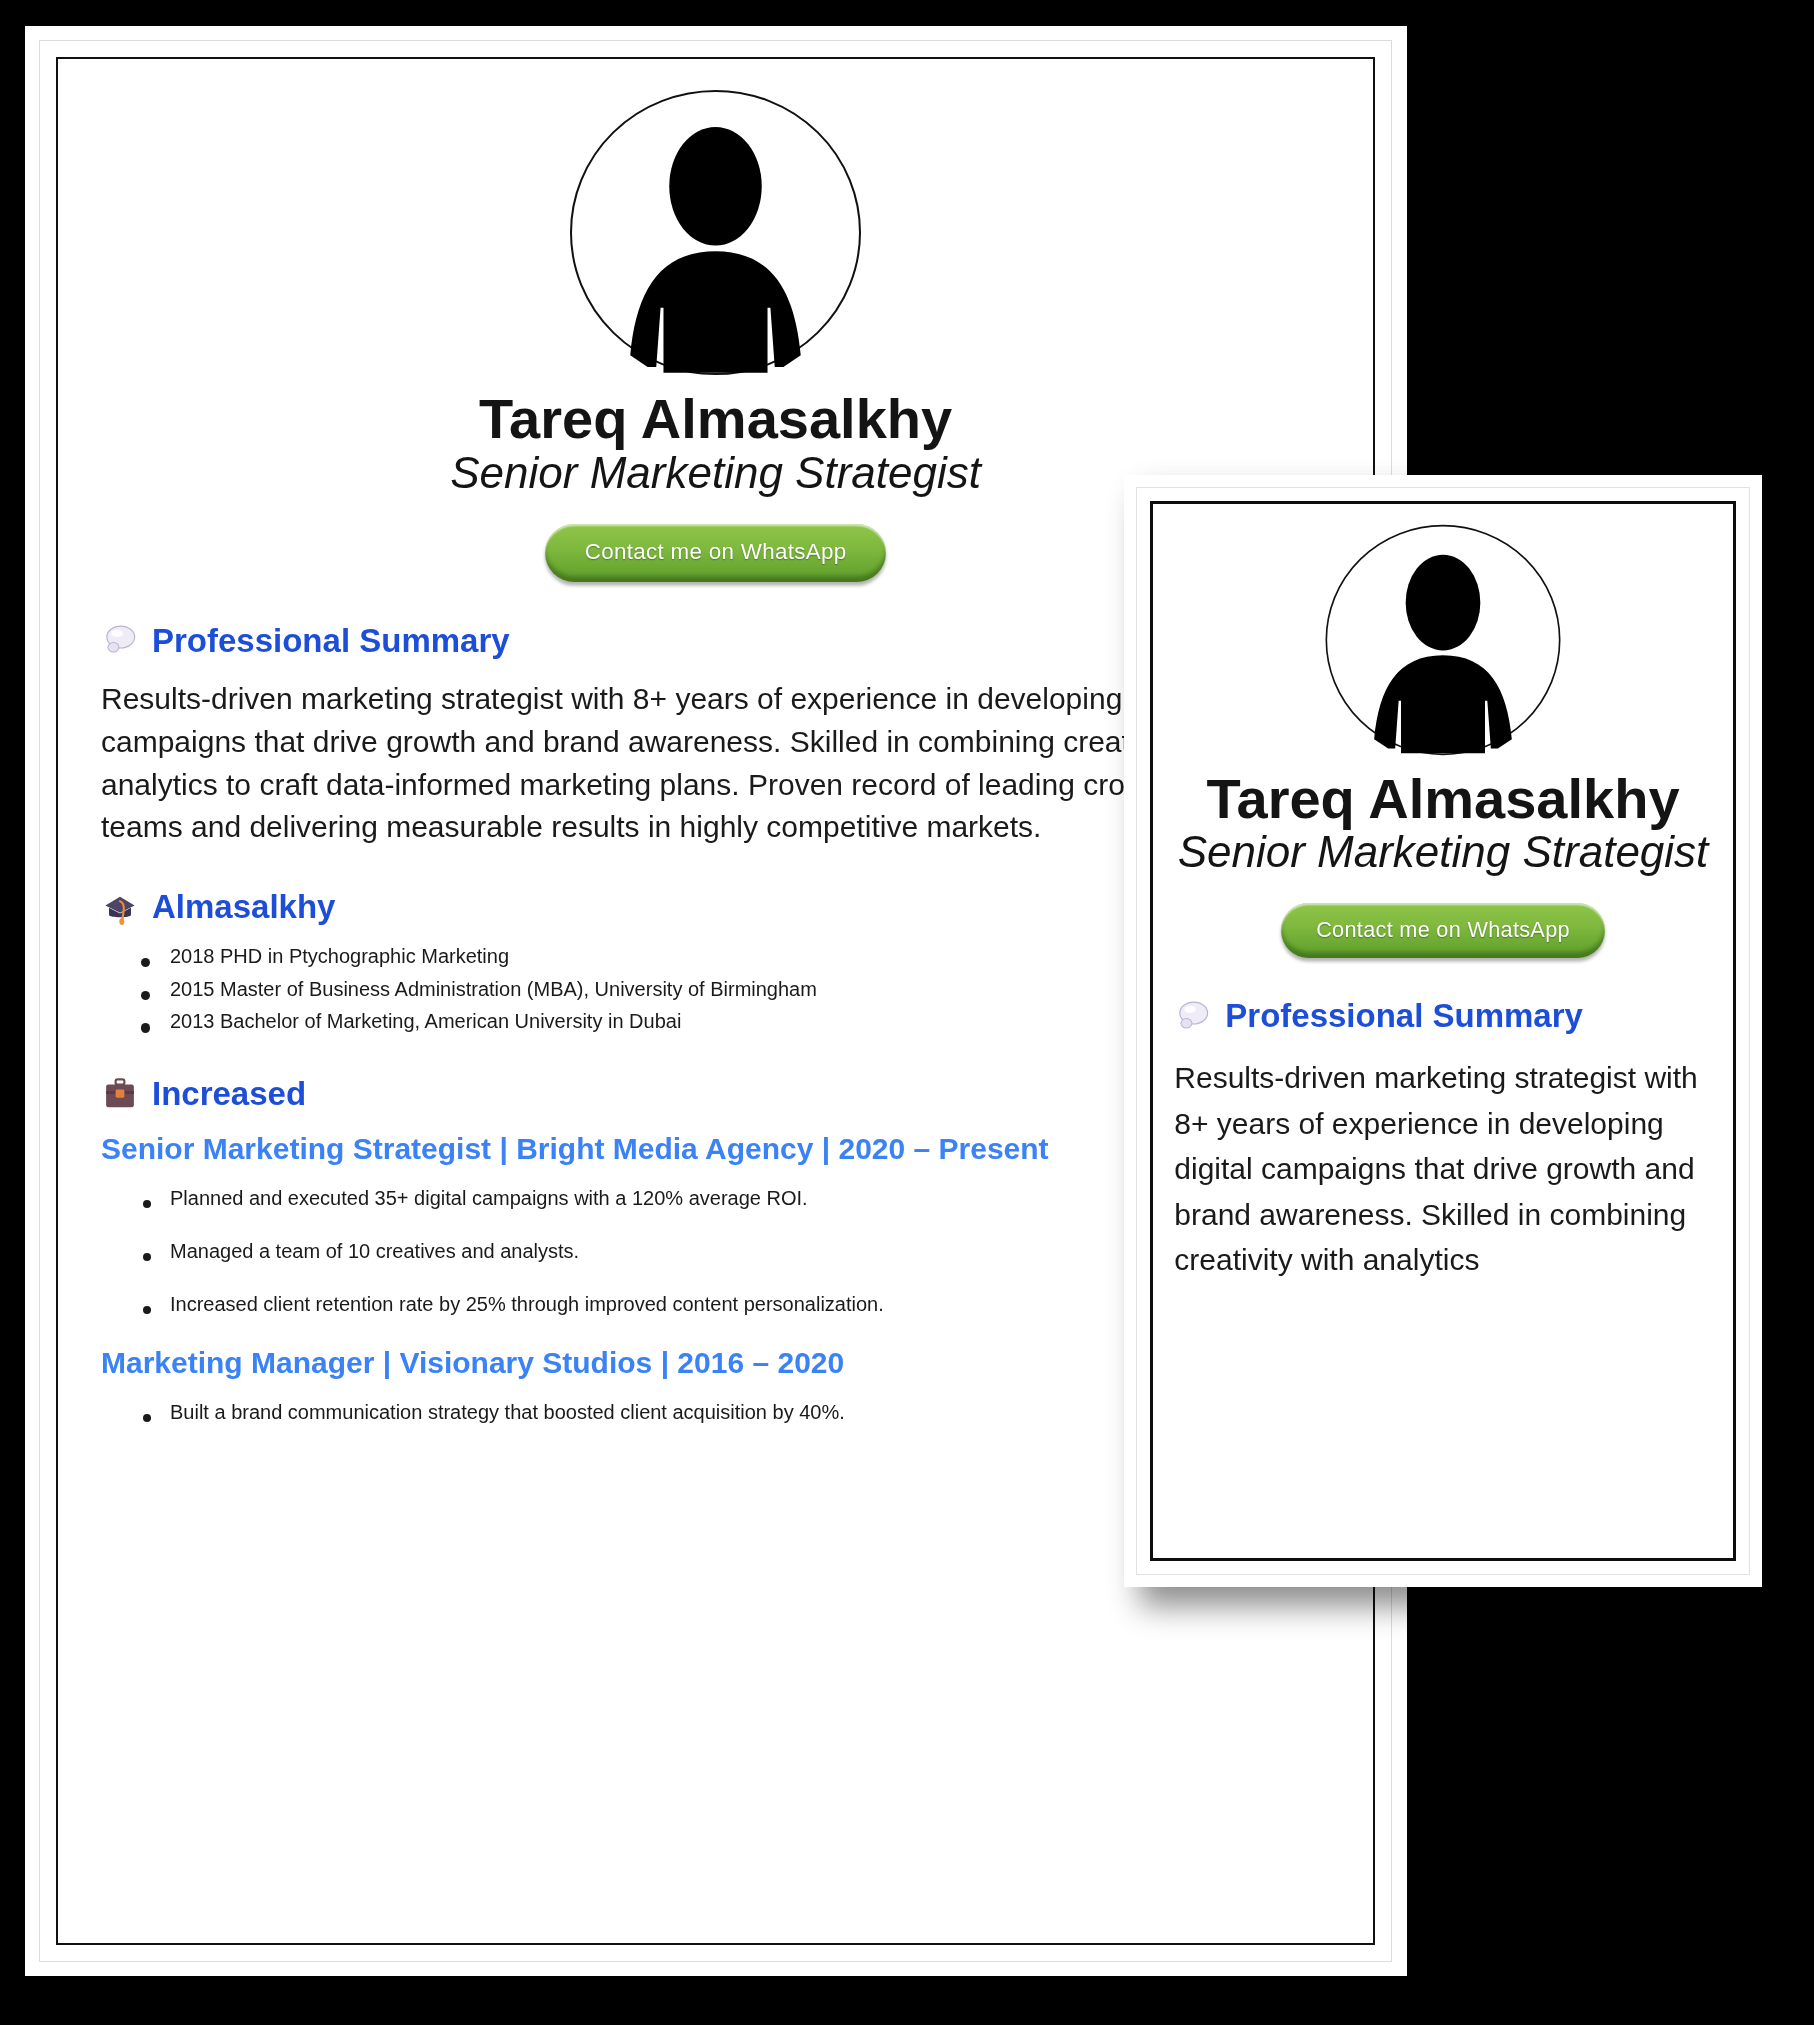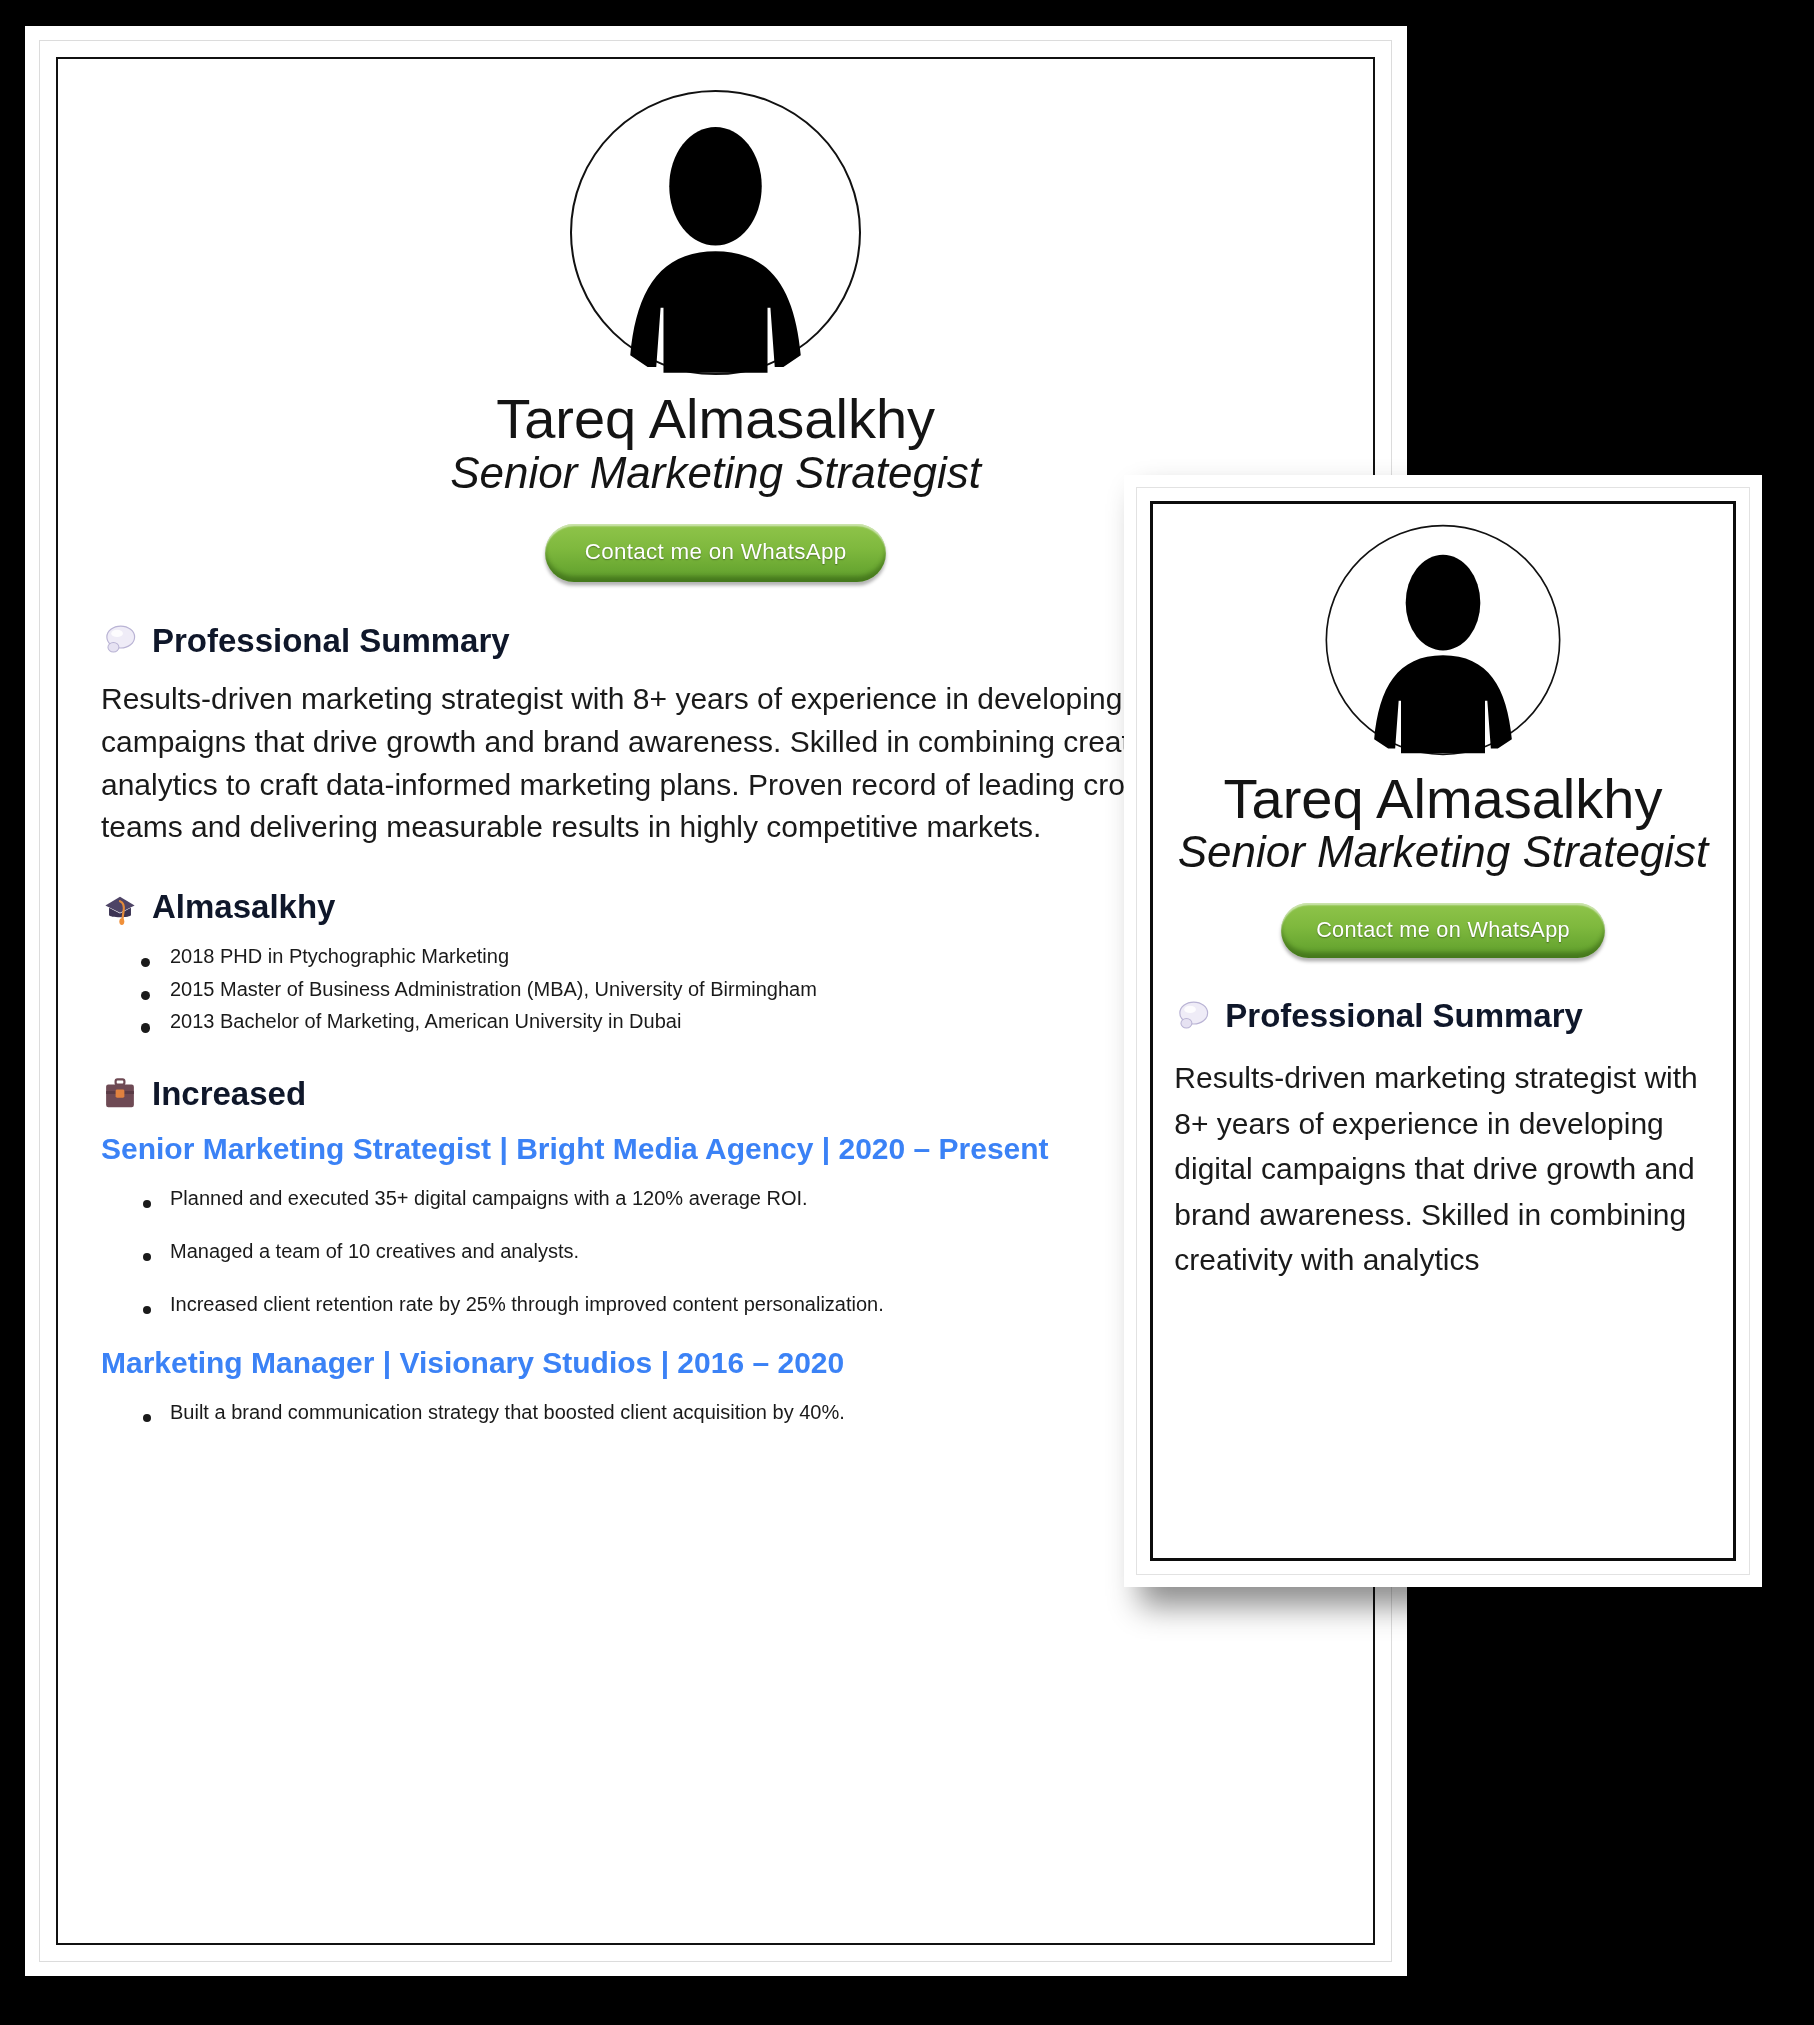--- a/index.html
+++ b/index.html
@@ -65,21 +65,21 @@
   
   .avatar{
     margin:0 auto;
     display:block;
   }
 
   
   .name{
     text-align:center;
     font-size:56px;
-    font-weight:400;
+    font-weight:700;
     color:#141414;
     letter-spacing:0px;
     margin:13px 0 0 0;
     line-height:1.05;
     white-space:nowrap;
   }
   .title-role{
     text-align:center;
     font-size:44px;
     font-style:italic;
@@ -124,21 +124,21 @@
     margin:39px 0 0 0;
   }
   .section-head .sec-icon{
     width:38px;height:38px;
     flex:0 0 38px;
     display:block;
   }
   .section-head .sec-label{
     font-size:33px;
     font-weight:bold;
-    color:#0f172a;
+    color:#1d4ed8;
     line-height:1;
     white-space:nowrap;
   }
 
   
   .summary-para{
     font-size:30px;
     color:#1a1a1a;
     line-height:1.42;
     margin:19px 0 0 0;

